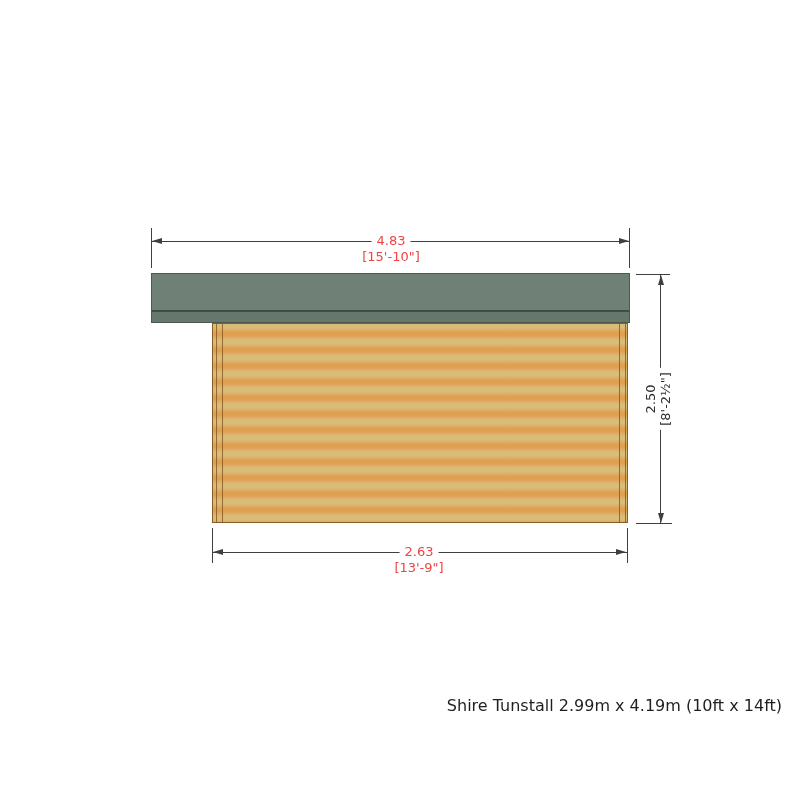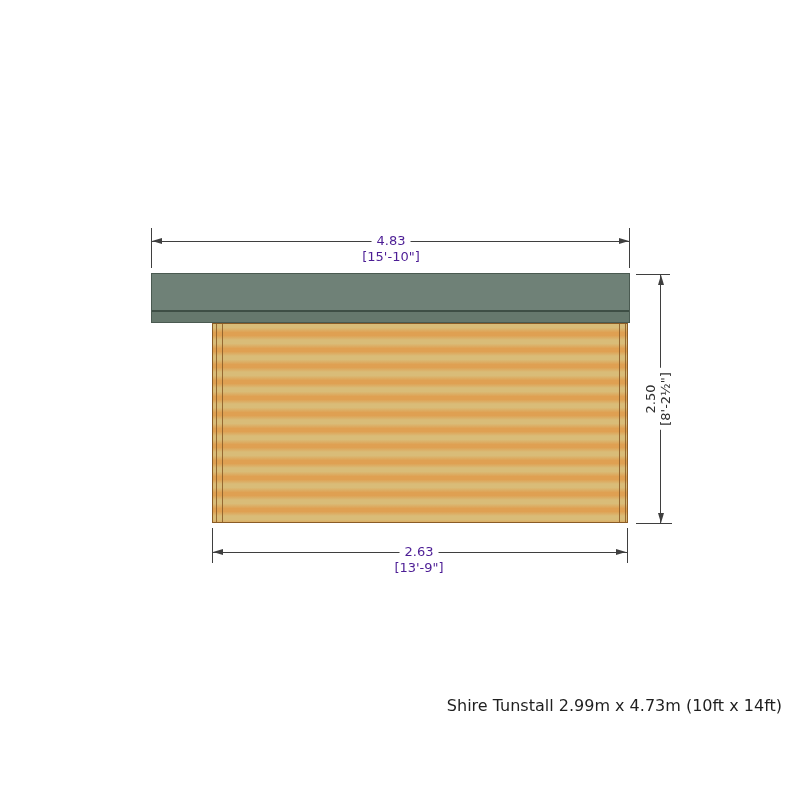--- a/index.html
+++ b/index.html
@@ -40,21 +40,21 @@
   }
   
   .dim-h{position:absolute;height:1px;background:var(--dimension,#3f3f3f);}
   .dim-v{position:absolute;width:1px;background:var(--dimension,#3f3f3f);}
   .arrow{position:absolute;width:0;height:0;}
   .arrow.left {border-top:3px solid transparent;border-bottom:3px solid transparent;border-right:10px solid var(--dimension,#3f3f3f);}
   .arrow.right{border-top:3px solid transparent;border-bottom:3px solid transparent;border-left:10px solid var(--dimension,#3f3f3f);}
   .arrow.up   {border-left:3px solid transparent;border-right:3px solid transparent;border-bottom:10px solid var(--dimension,#3f3f3f);}
   .arrow.down {border-left:3px solid transparent;border-right:3px solid transparent;border-top:10px solid var(--dimension,#3f3f3f);}
   .dim-text{
-    position:absolute;font-size:13px;line-height:15px;color:#4c1d95;
+    position:absolute;font-size:13px;line-height:15px;color:#ef4444;
     background:#fff;padding:0 5px;white-space:nowrap;transform:translateX(-50%);
     text-align:right;
   }
   .dim-text-v{
     position:absolute;font-size:13px;line-height:15px;color:#2e2e2e;
     background:#fff;padding:1px 4px;white-space:nowrap;text-align:center;
     transform:translate(-50%,-50%) rotate(-90deg);
   }
   .dim-text-v div{white-space:nowrap;}
   .caption{
@@ -104,15 +104,15 @@
   <div>
     <div class="dim-v" style="left:212px;top:528px;height:35px;"></div>
     <div class="dim-v" style="left:627px;top:528px;height:35px;"></div>
     <div class="dim-h" style="left:212px;top:552px;width:415px;"></div>
     <div class="arrow left" style="left:213px;top:549px;"></div>
     <div class="arrow right" style="left:616px;top:549px;"></div>
     <div class="dim-text" style="left:419px;top:544px;">2.63</div>
     <div class="dim-text" style="left:419px;top:560px;background:transparent;">[13'-9"]</div>
   </div>
 
-  <div class="caption">Shire Tunstall 2.99m x 4.73m (10ft x 14ft)</div>
+  <div class="caption">Shire Tunstall 2.99m x 4.19m (10ft x 14ft)</div>
 
 </div>
 
 </body></html>

